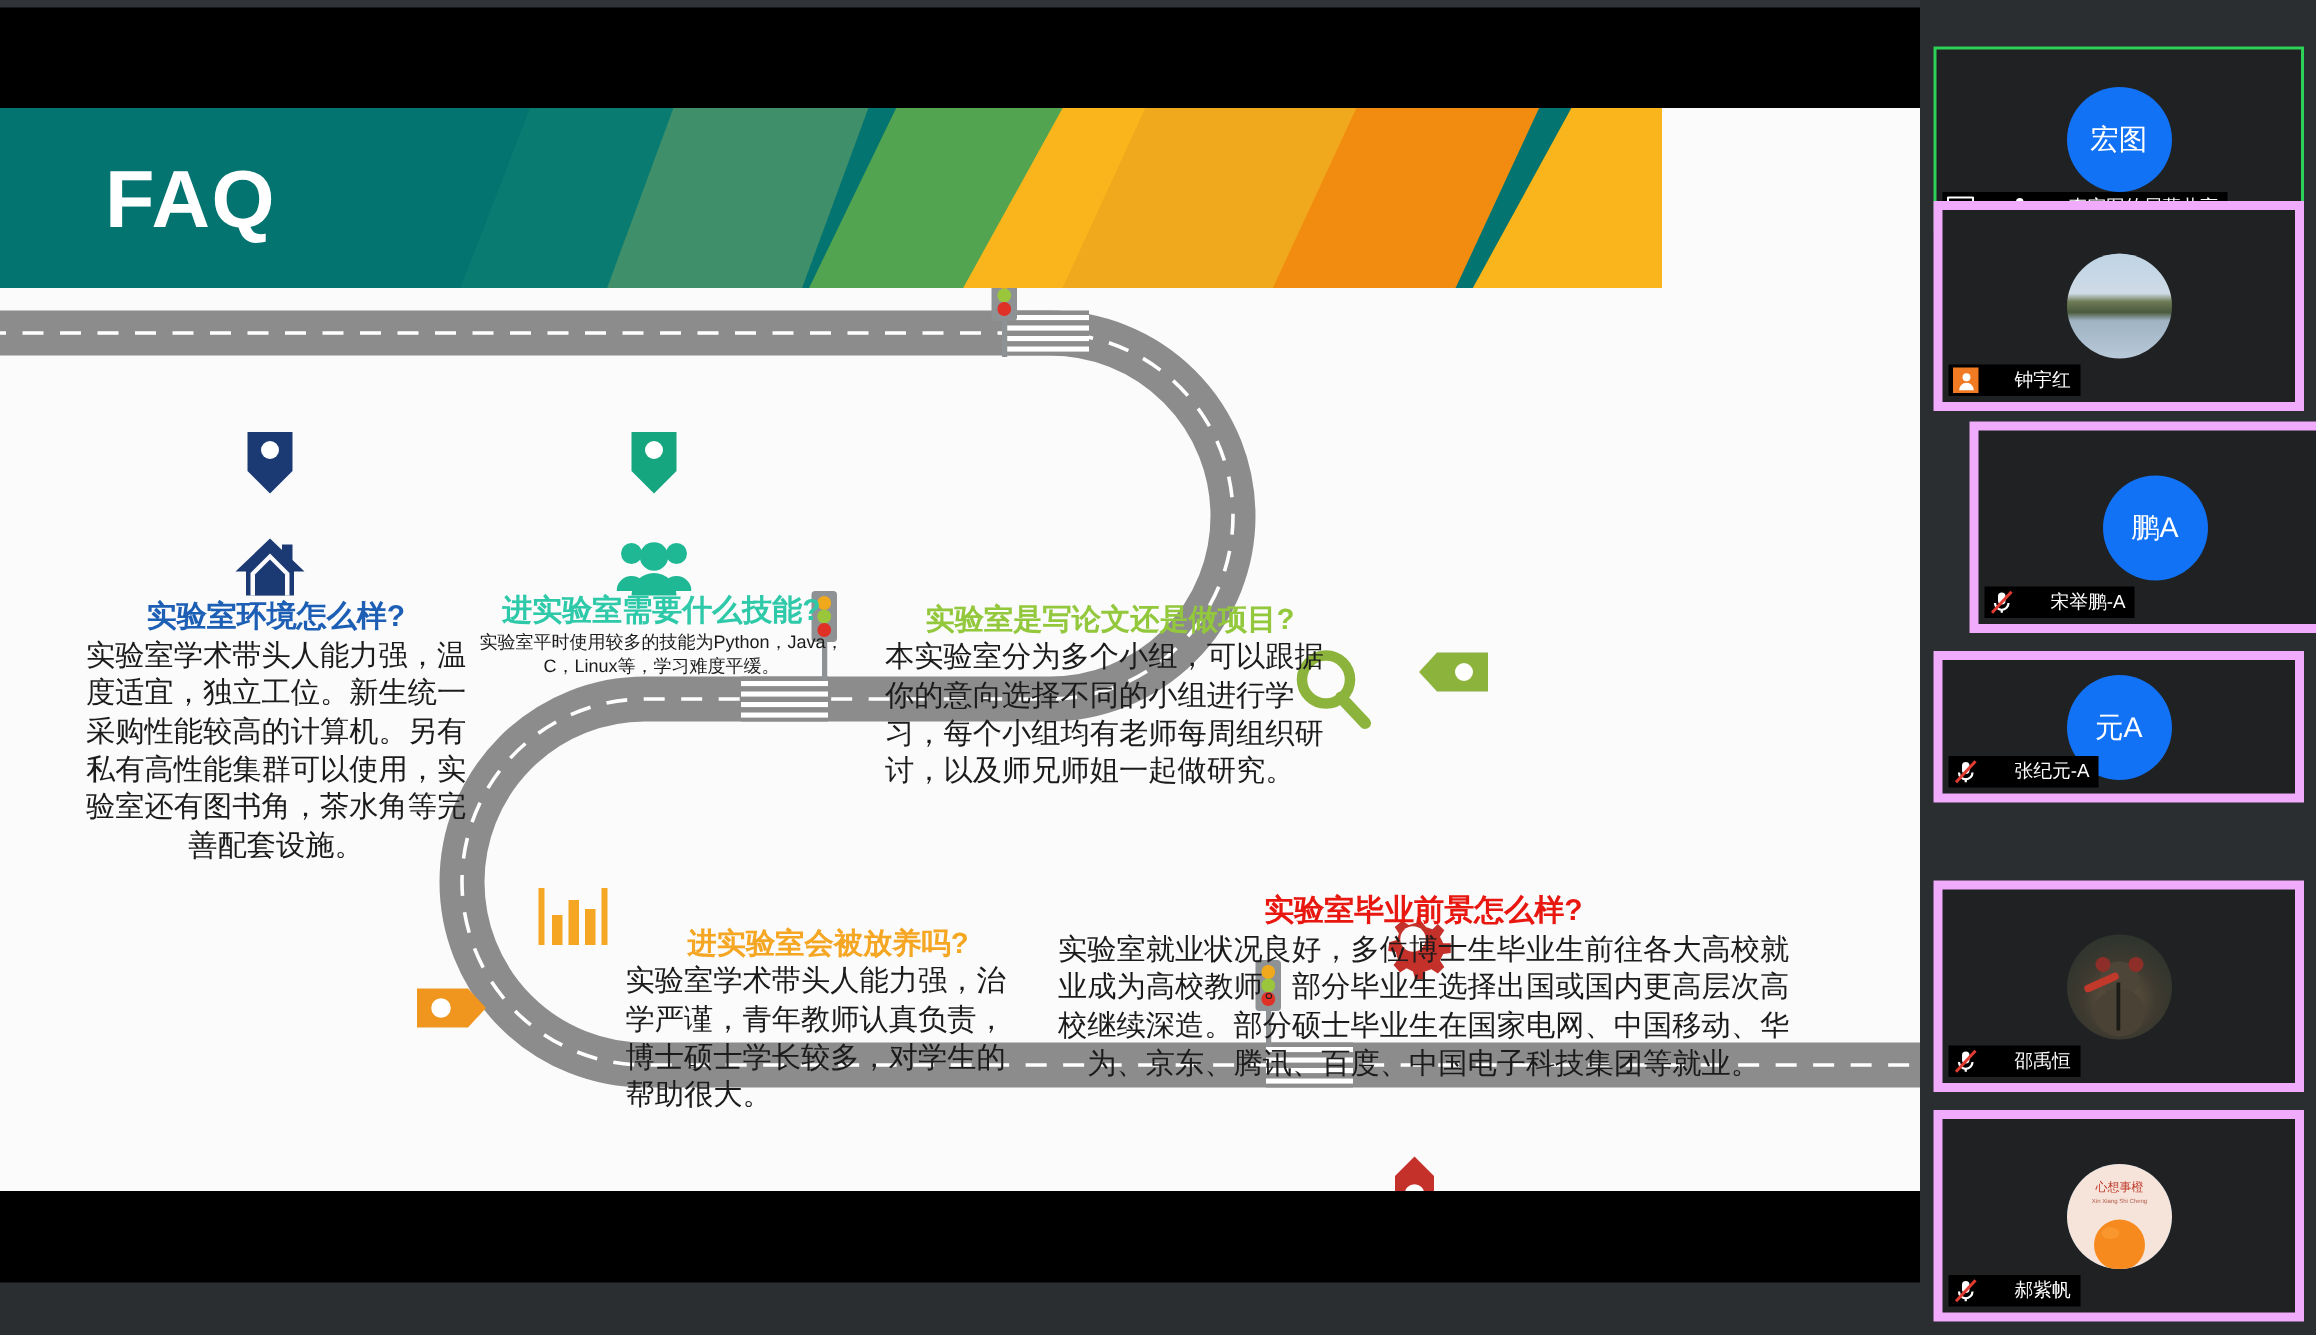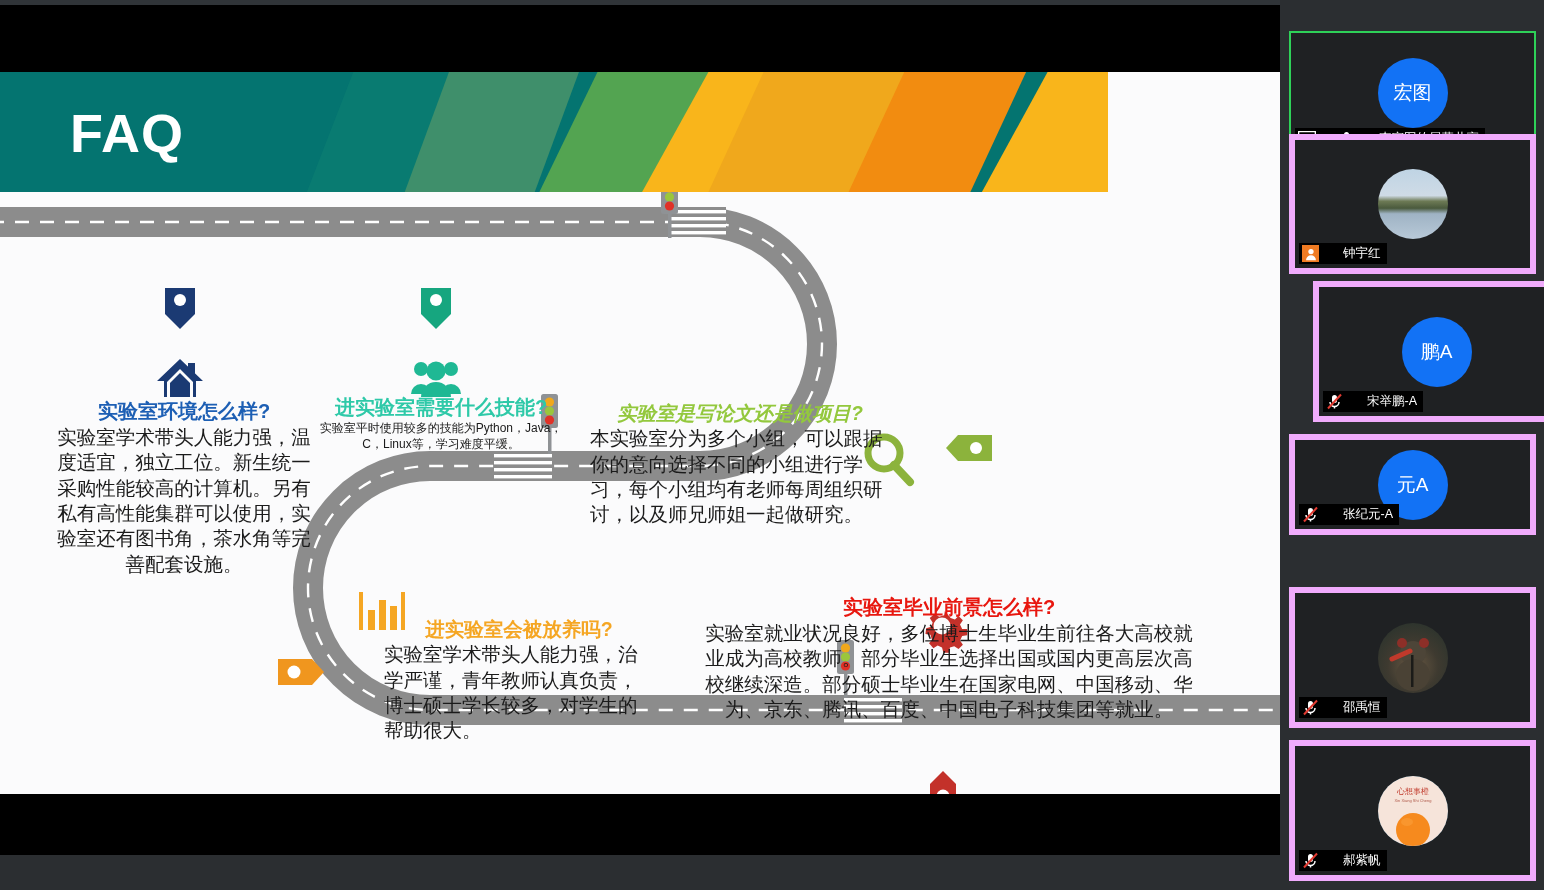--- a/index.html
+++ b/index.html
@@ -55,24 +55,24 @@
 
   .blk1 { left:48px;  top:328px; width:272px; }
   .blk1 .q { color:#1d5fb4; font-size:20px; }
   .blk1 .a { font-size:19.5px; }
 
   .blk2 { left:310px; top:324px; width:262px; }
   .blk2 .q { color:#2ec9a8; font-size:20px; }
   .blk2 .a { font-size:12px; }
 
   .blk3 { left:590px; top:330px; width:300px; }
-  .blk3 .q { color:#93c83d; font-size:19.5px;font-style:italic; }
+  .blk3 .q { color:#93c83d; font-size:19.5px; }
   .blk3 .a { font-size:19.5px; text-align:left; }
 
-  .blk4 { left:384px; top:546px; width:270px; }
+  .blk4 { left:417px; top:546px; width:270px; }
   .blk4 .q { color:#f5a623; font-size:19.5px; }
   .blk4 .a { font-size:19.5px; text-align:left; }
 
   .blk5 { left:696px; top:524px; width:506px;text-align:center; }
   .blk5 .q { color:#e8170f; font-size:20px; }
   .blk5 .a { font-size:19.5px; }
 
   
   .rail { position:absolute; left:1280px; top:0; width:264px; height:890px; background:#2b2e31; }
   .tile { position:absolute; left:9px; width:247px; background:#1f2123; border:6px solid #f0abfc; }

